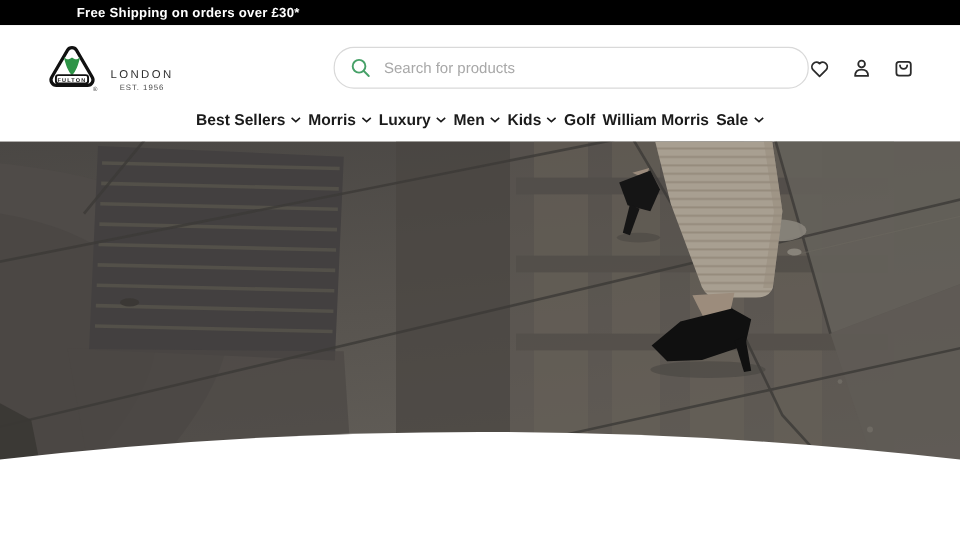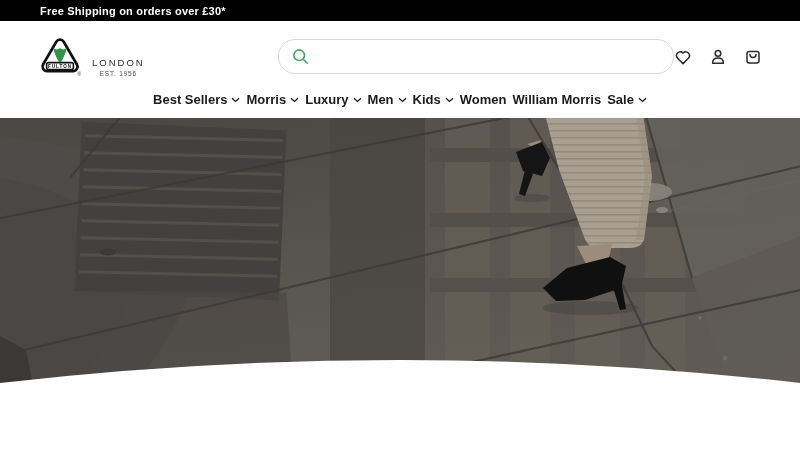--- a/index.html
+++ b/index.html
@@ -3,21 +3,21 @@
 <meta charset="utf-8">
 <style>
   html,body{margin:0;padding:0;}
   body{
     width:800px;height:450px;overflow:hidden;background:#fff;
     font-family:"Liberation Sans",sans-serif;
     -webkit-font-smoothing:antialiased;
   }
   
   .promo{height:21px;background:#000;color:#fff;display:flex;align-items:center;
-    padding-left:40px;font-size:11px;font-weight:700;letter-spacing:.2px;}
+    padding-left:64px;font-size:11px;font-weight:700;letter-spacing:.2px;}
   
   .header-main{height:71px;display:flex;align-items:center;padding:0 38px;background:#fff;}
   .logo-wrap{display:flex;align-items:center;gap:10px;width:225px;flex:none;cursor:pointer;}
   .brand-text{text-align:center;color:#1c1c1c;}
   .brand-name{font-size:12.5px;font-weight:700;letter-spacing:.4px;}
   .brand-city{font-size:9.5px;letter-spacing:2px;color:#2e2e2e;margin-top:20px;}
   .brand-est{font-size:6.5px;letter-spacing:.8px;color:#4a4a4a;margin-top:2px;}
   .search-wrap{flex:1;max-width:375px;height:33px;border:1px solid #d9d9d9;border-radius:17px;
     display:flex;align-items:center;padding:0 13px;gap:9px;background:#fff;margin-left:15px;}
   .search-wrap input{border:none;outline:none;flex:1;font-size:12.5px;color:#333;
@@ -57,20 +57,21 @@
       <div class="brand-city">LONDON</div>
       <div class="brand-est">EST. 1956</div>
     </div>
   </div>
 
   <div class="search-wrap">
     <svg width="17" height="17" viewBox="0 0 17 17">
       <circle cx="7.2" cy="7.2" r="5.3" fill="none" stroke="#47a168" stroke-width="1.6"></circle>
       <line x1="11.2" y1="11.2" x2="15.3" y2="15.3" stroke="#47a168" stroke-width="1.6" stroke-linecap="round"></line>
     </svg>
+    <input type="text" placeholder="Search for products" style="">
   </div>
 
   <div class="actions">
     <button class="icon-btn">
       <svg width="18" height="18" viewBox="0 0 18 18">
         <path d="M9,15.6 L3.6,10.2 A3.75,3.75 0 0 1 8.9,4.9 L9,5 L9.1,4.9 A3.75,3.75 0 0 1 14.4,10.2 Z" fill="none" stroke="#2b2b2b" stroke-width="1.5" stroke-linejoin="round"></path>
       </svg>
     </button>
     <button class="icon-btn">
       <svg width="18" height="18" viewBox="0 0 18 18">
@@ -112,21 +113,21 @@
         <polyline points="1,1.2 4.5,4.4 8,1.2" fill="none" stroke="#1b1b1b" stroke-width="1.3"></polyline>
       </svg>
   </a>
   <a class="nav-item">
     <span>Kids</span>
     <svg class="chev" width="9" height="6" viewBox="0 0 9 6">
         <polyline points="1,1.2 4.5,4.4 8,1.2" fill="none" stroke="#1b1b1b" stroke-width="1.3"></polyline>
       </svg>
   </a>
   <a class="nav-item">
-    <span>Women</span>
+    <span>Golf</span>
   </a>
   <a class="nav-item">
     <span>William Morris</span>
   </a>
   <a class="nav-item">
     <span>Sale</span>
     <svg class="chev" width="9" height="6" viewBox="0 0 9 6">
         <polyline points="1,1.2 4.5,4.4 8,1.2" fill="none" stroke="#1b1b1b" stroke-width="1.3"></polyline>
       </svg>
   </a>

